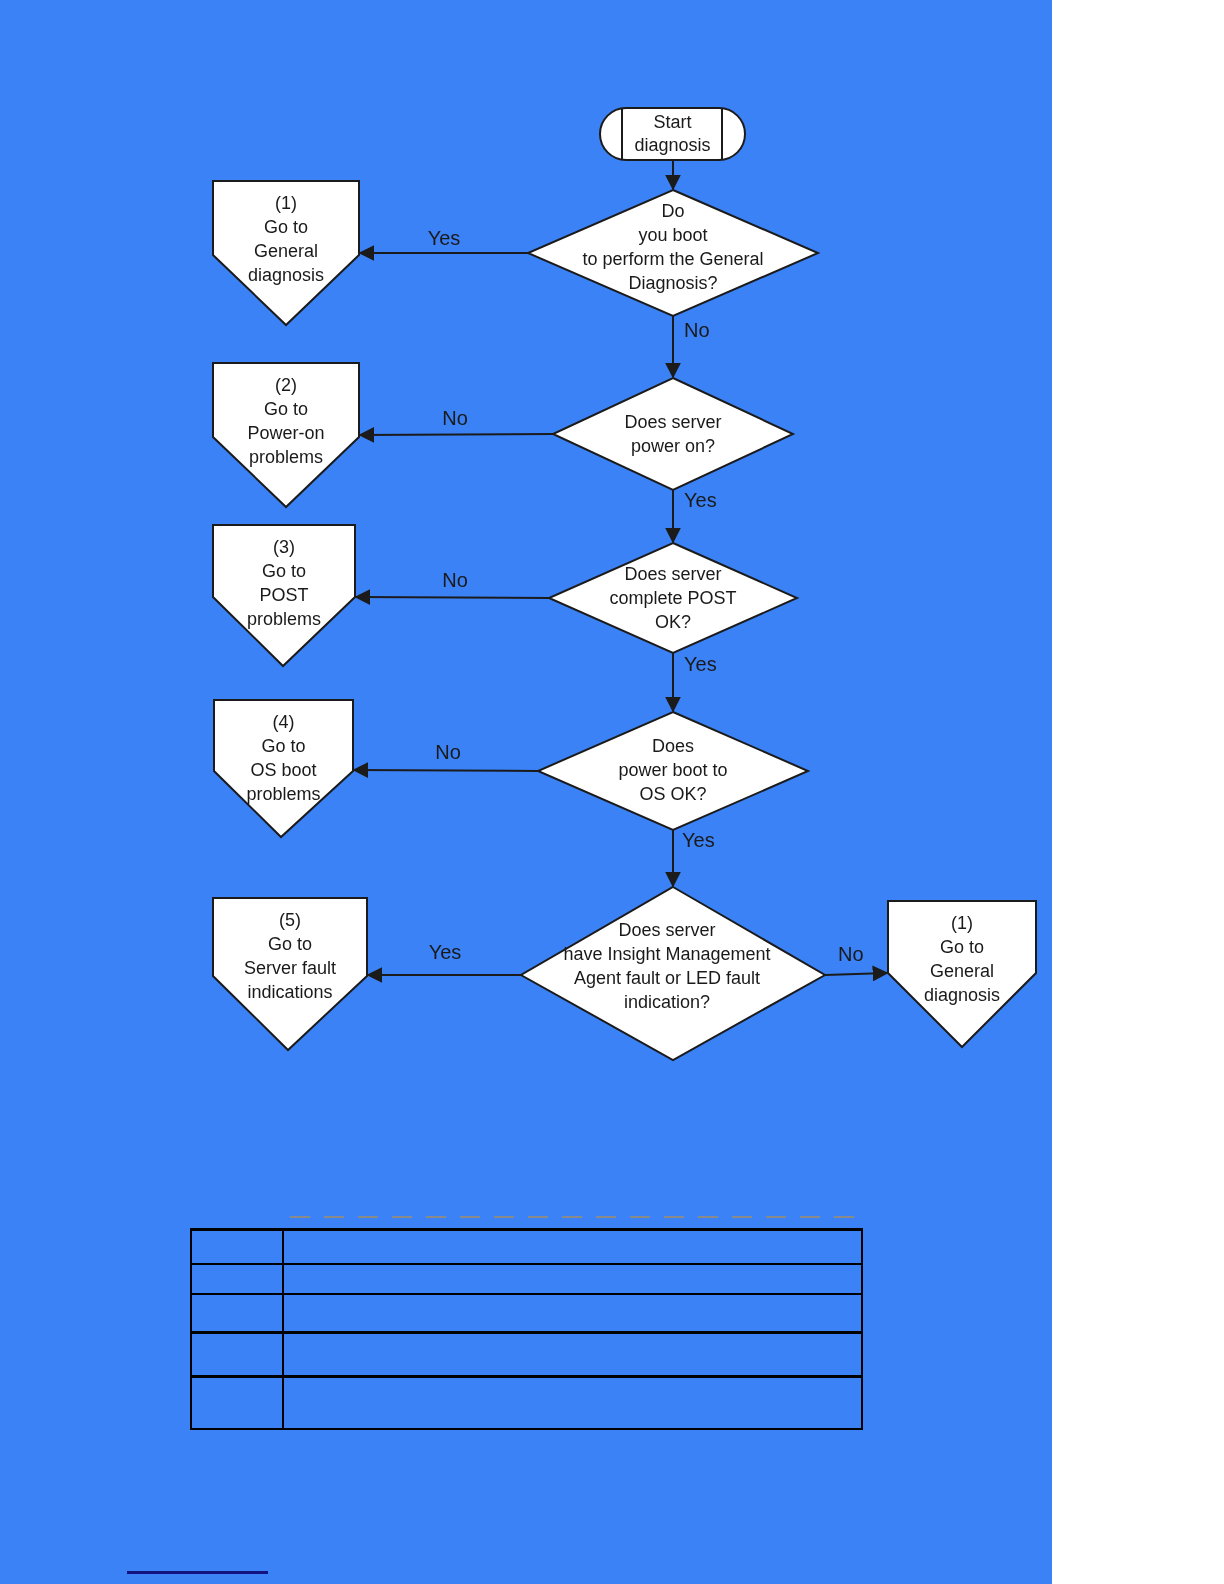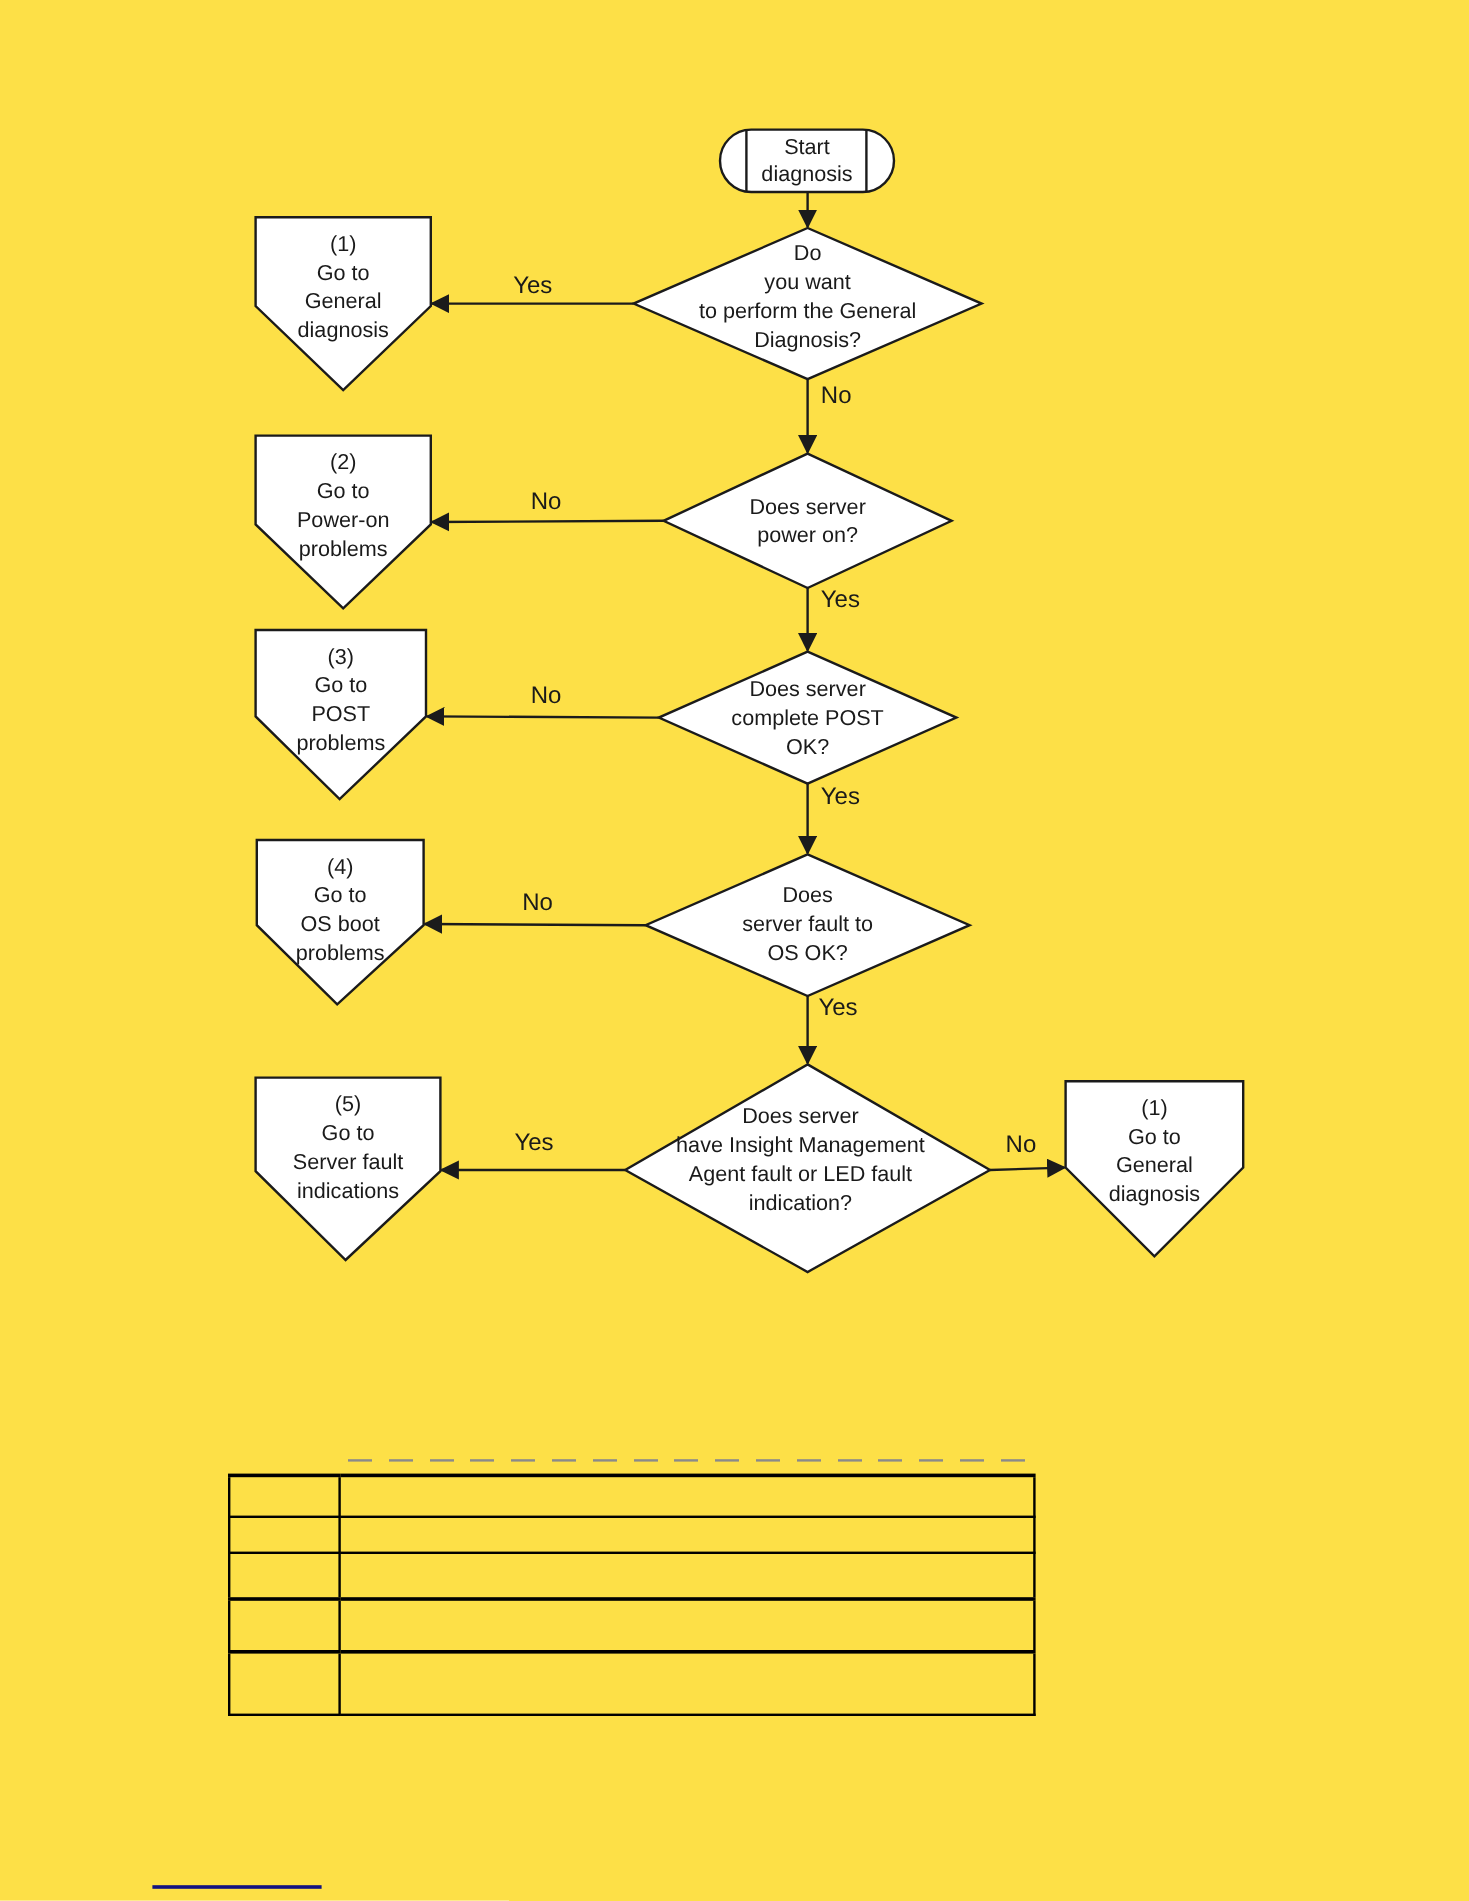--- a/index.html
+++ b/index.html
@@ -1,17 +1,17 @@
 <!DOCTYPE html>
 <html><head>
 <meta charset="utf-8">
 <style>
   html,body{margin:0;padding:0;background:#fff;}
   #page{
-    position:relative;width:1224px;height:1584px;background:#fde047;overflow:hidden;
+    position:relative;width:1052px;height:1584px;background:#3b82f6;overflow:hidden;
     font-family:"Liberation Sans",sans-serif;color:#1a1a1a;
   }
   svg{position:absolute;left:0;top:0;}
   .node-label{
     position:absolute;text-align:center;white-space:pre-line;
     font-size:18px;line-height:24px;color:#1a1a1a;
   }
   .start-label{
     position:absolute;display:flex;align-items:center;justify-content:center;
     text-align:center;white-space:pre-line;font-size:18px;line-height:23px;
@@ -82,30 +82,30 @@
       <polygon points="214,700 353,700 353,771 281,837 214,771"></polygon>
       <polygon points="213,898 367,898 367,976 288,1050 213,976"></polygon>
       <polygon points="888,901 1036,901 1036,973 962,1047 888,973"></polygon>
     </g>
   </svg>
 
   <div class="start-label" style="left:600px;top:108px;width:145px;height:52px;">Start
 diagnosis</div>
 
   <div class="node-label" style="left:533px;top:199px;width:280px;">Do
-you want
+you boot
 to perform the General
 Diagnosis?</div>
   <div class="node-label" style="left:573px;top:410px;width:200px;">Does server
 power on?</div>
   <div class="node-label" style="left:563px;top:562px;width:220px;">Does server
 complete POST
 OK?</div>
   <div class="node-label" style="left:563px;top:734px;width:220px;">Does
-server fault to
+power boot to
 OS OK?</div>
   <div class="node-label" style="left:527px;top:918px;width:280px;">Does server
 have Insight Management
 Agent fault or LED fault
 indication?</div>
 
   <div class="node-label" style="left:213px;top:191px;width:146px;">(1)
 Go to
 General
 diagnosis</div>

